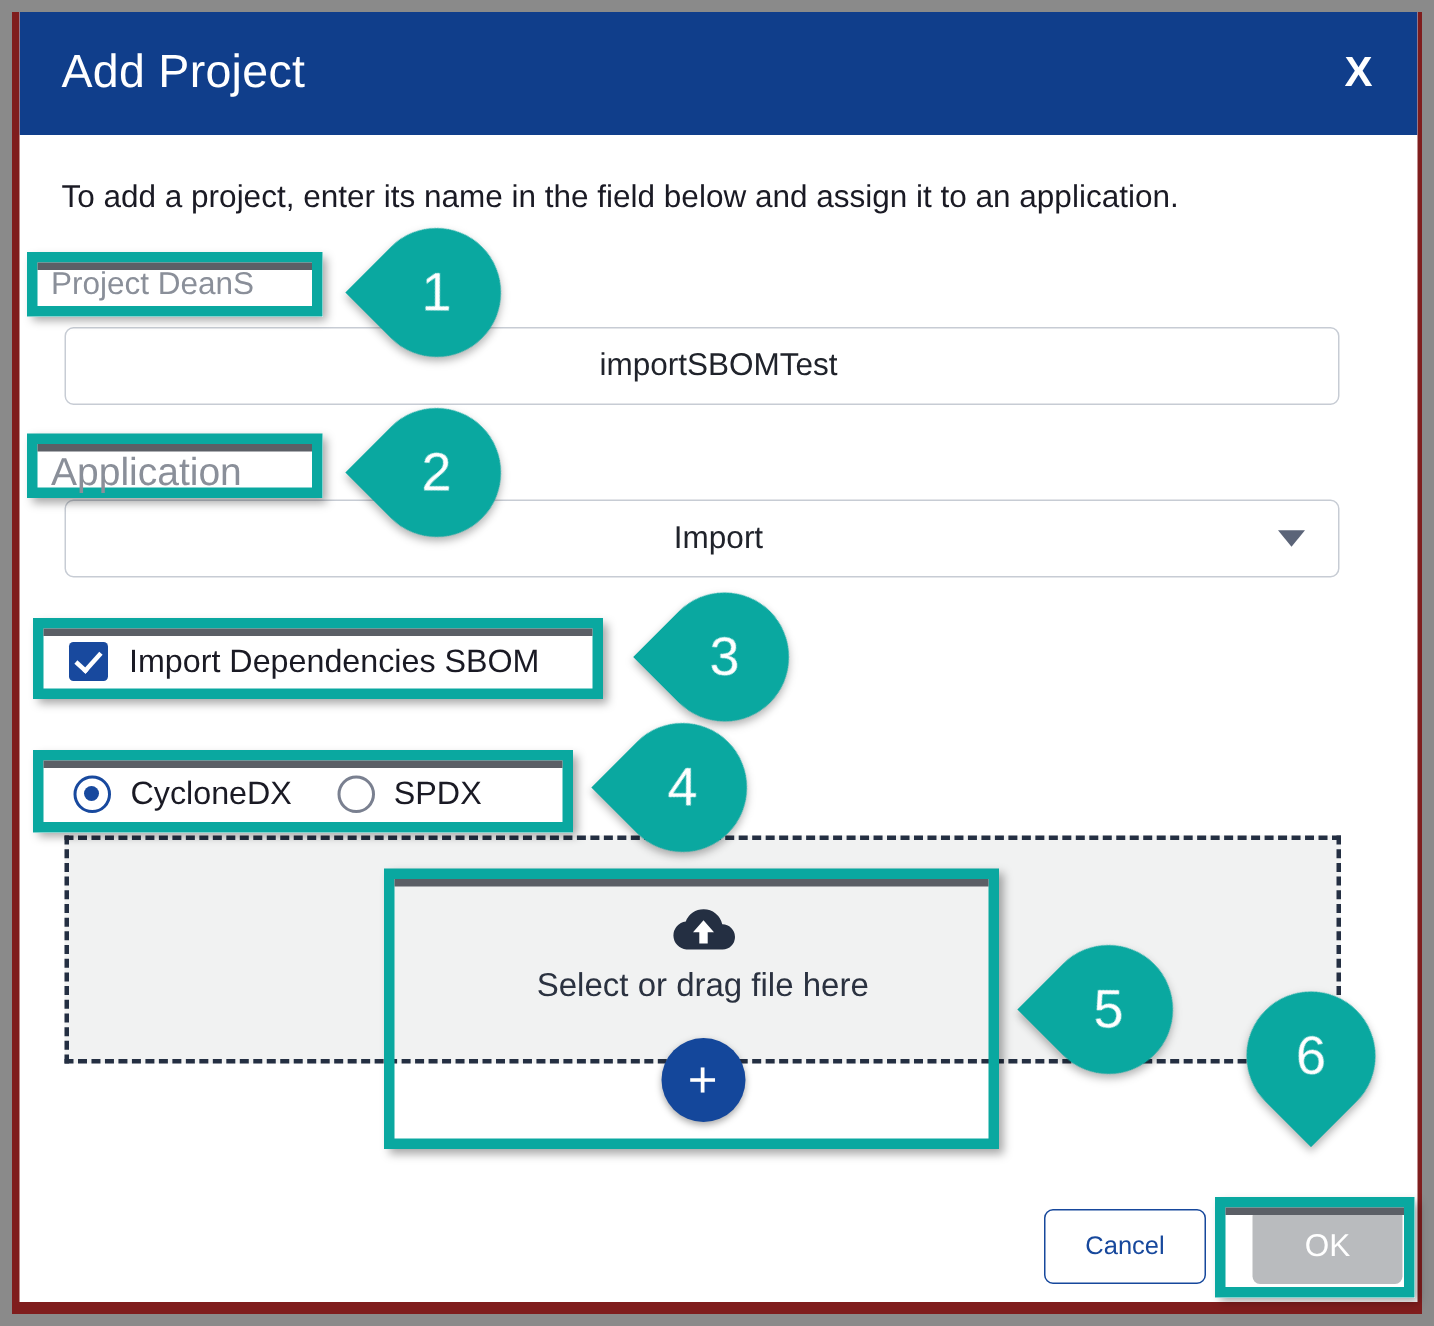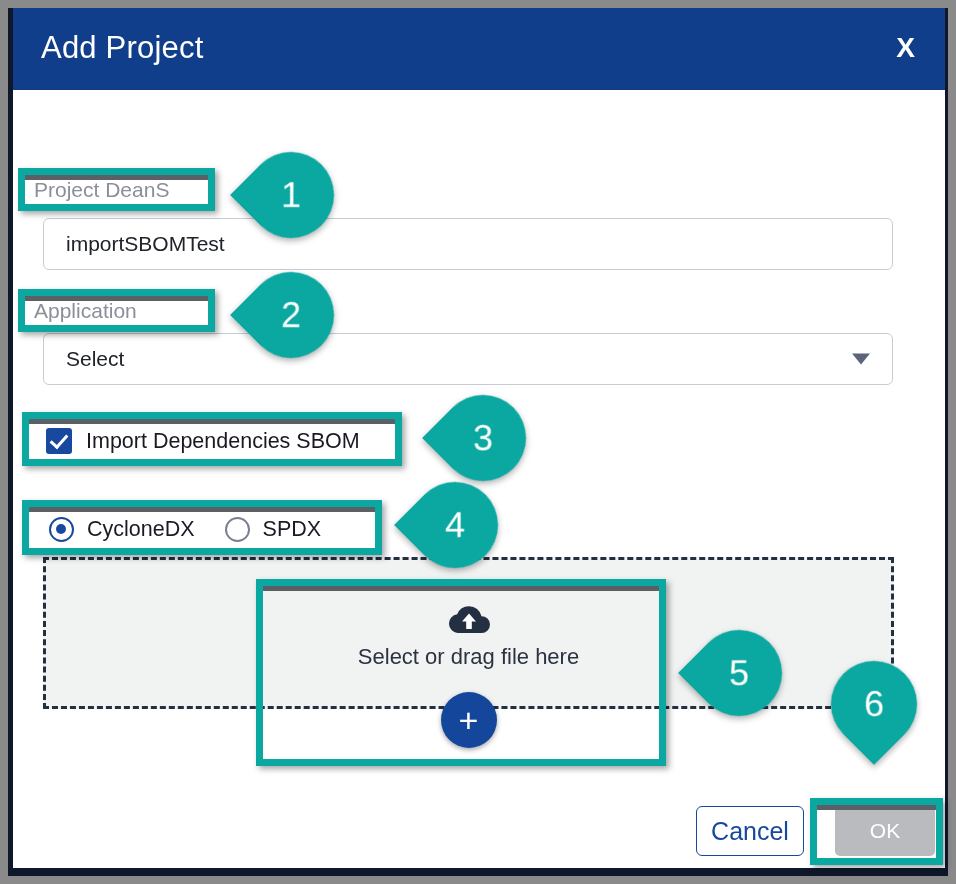--- a/index.html
+++ b/index.html
@@ -10,21 +10,21 @@
     overflow: hidden;
     font-family: "Liberation Sans", sans-serif;
     background: #ffffff;
   }
 
   
   #screen {
     position: relative;
     width: 956px;
     height: 884px;
-    background: #0f172a;
+    background: #7f1d1d;
     border: 8px solid #8a8a8a;
   }
 
   
   #dialog {
     position: absolute;
     left: 5px;
     top: 0px;
     width: 932px;
     height: 860px;
@@ -73,20 +73,21 @@
   .field-input {
     position: absolute;
     background: #ffffff;
     border: 1.5px solid #c7ccd4;
     border-radius: 6px;
     font-size: 21px;
     color: #20232b;
     padding-left: 22px;
     display: flex;
     align-items: center;
+    justify-content: center;
   }
   #project-input { left: 30px; top: 210px; width: 850px; height: 52px; }
   #application-select { left: 30px; top: 325px; width: 850px; height: 52px; }
 
   #select-arrow {
     position: absolute;
     right: 22px;
     top: 50%;
     transform: translateY(-50%);
     width: 0; height: 0;
@@ -207,21 +208,21 @@
   #cancel-button {
     position: absolute;
     left: 683px;
     top: 798px;
     width: 108px;
     height: 50px;
     border: 1.5px solid #17489c;
     border-radius: 6px;
     background: #ffffff;
     color: #17489c;
-    font-size: 25px;
+    font-size: 17px;
     font-family: "Liberation Sans", sans-serif;
     cursor: pointer;
   }
   #ok-button {
     position: absolute;
     left: 822px;
     top: 798px;
     width: 100px;
     height: 50px;
     border: none;
@@ -298,27 +299,28 @@
 
 <div id="screen">
 
   <div id="dialog">
 
     <div id="titlebar">
       <div id="title-text">Add Project</div>
       <div id="close-icon">X</div>
     </div>
 
+    <div id="intro">To add a project, enter its name in the field below and assign it to an application.</div>
 
     <div id="project-input" class="field-input">
       <span>importSBOMTest</span>
     </div>
 
     <div id="application-select" class="field-input">
-      <span>Select</span>
+      <span>Import</span>
       <span id="select-arrow"></span>
     </div>
 
     <div id="checkbox-row">
       <span id="checkbox-box"></span>
       <span id="checkbox-label">Import Dependencies SBOM</span>
     </div>
 
 
     <div id="radio-row">
@@ -367,15 +369,15 @@
     <span>4</span>
   </div>
   <div id="callout-5" class="callout left">
     <span>5</span>
   </div>
   <div id="callout-6" class="callout down">
     <span>6</span>
   </div>
 
   <div style="position:absolute;left:26px;top:170px;font-size:21px;color:#8a8f99;pointer-events:none;">Project DeanS</div>
-  <div style="position:absolute;left:26px;top:291px;font-size:21px;color:#8a8f99;pointer-events:none;">Application</div>
+  <div style="position:absolute;left:26px;top:291px;font-size:26px;color:#8a8f99;pointer-events:none;">Application</div>
 
 </div>
 
 </body></html>

